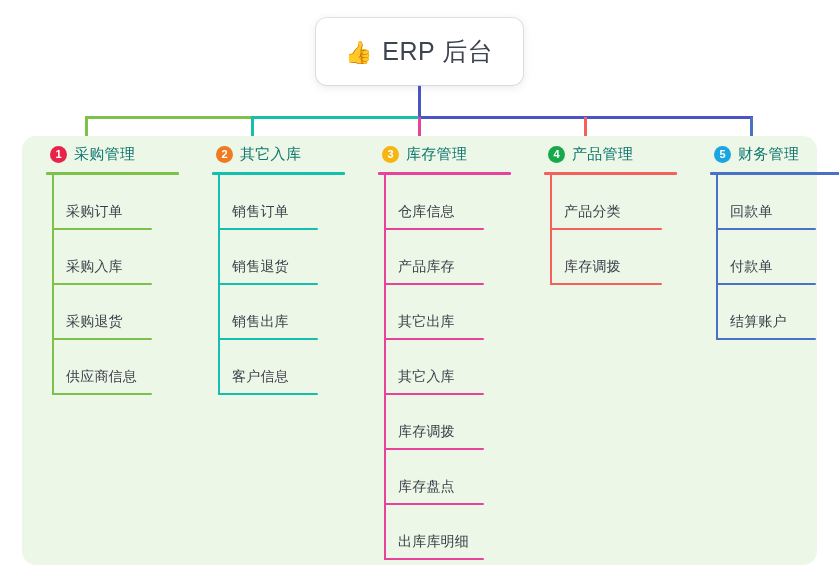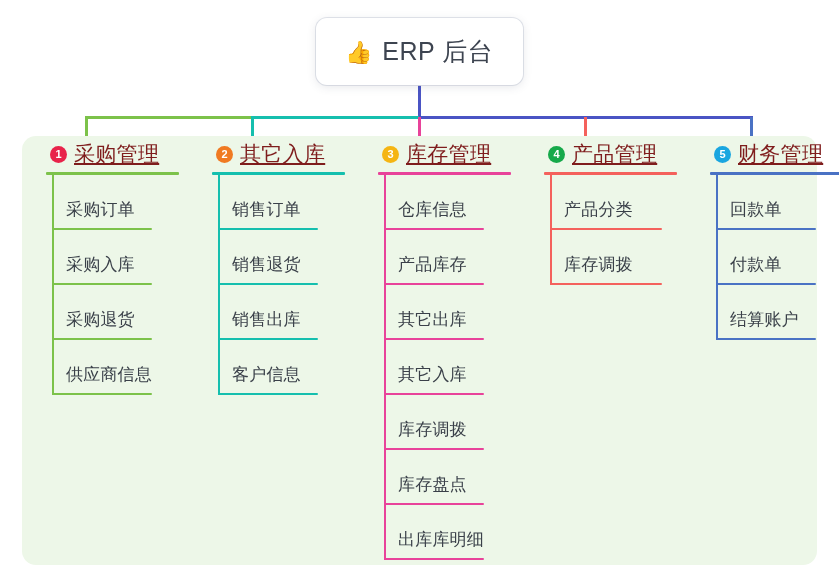--- a/index.html
+++ b/index.html
@@ -103,25 +103,24 @@
     color: #ffffff;
     font-size: 11px;
     line-height: 17px;
     text-align: center;
     font-weight: bold;
     margin-right: 7px;
     flex: 0 0 auto;
     font-family: "Liberation Sans", sans-serif;
   }
   .col-title {
-    font-size: 21px;
-    color: #7f1d1d;
+    font-size: 15px;
+    color: #0f766e;
     white-space: nowrap;
     letter-spacing: 0.3px;
-    text-decoration: underline;
   }
   .head-rule {
     position: absolute;
     left: 12px;
     top: 36px;
     height: 3px;
     width: 133px;
     border-radius: 1px;
   }
 
@@ -140,21 +139,21 @@
   }
   .child {
     position: relative;
     height: 55px;
     box-sizing: border-box;
   }
   .child-label {
     position: absolute;
     left: 14px;
     bottom: 9px;
-    font-size: 17px;
+    font-size: 14px;
     color: #3a4049;
     white-space: nowrap;
     letter-spacing: 0.2px;
   }
   .child-rule {
     position: absolute;
     left: 0;
     bottom: 0;
     height: 2px;
     width: 100px;

